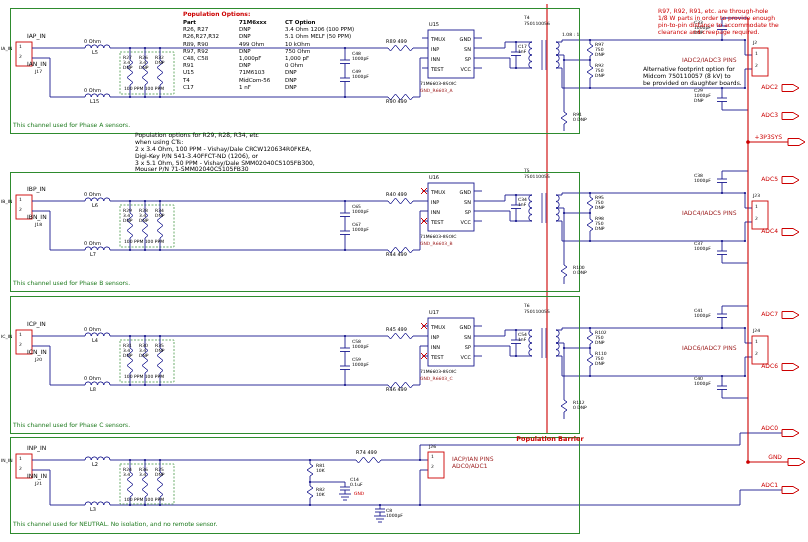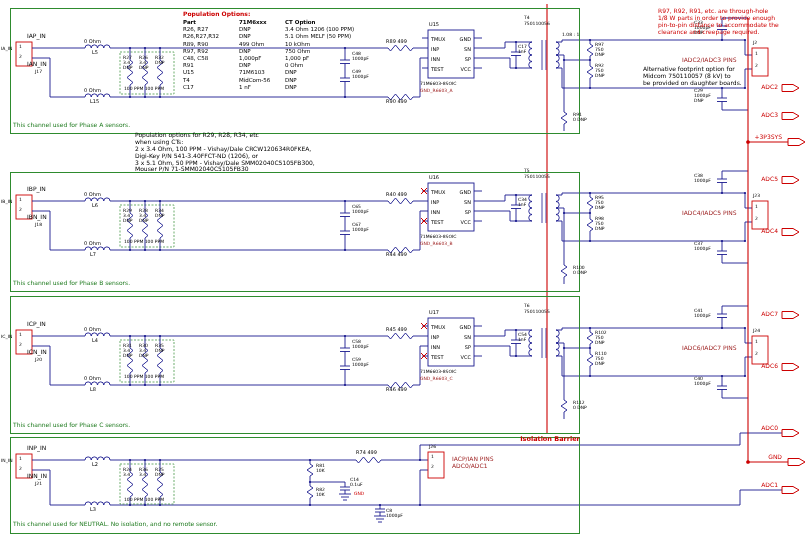--- a/index.html
+++ b/index.html
@@ -384,21 +384,21 @@
 clearance and creepage required.</div>
   <div class="lbl s6" style="left:643px;top:66px;width:150px">Alternative footprint option for
 Midcom 750110057 (8 kV) to
 be provided on daughter boards.</div>
   <div class="lbl s6" style="left:135px;top:132px;width:210px">Population options for R29, R28, R34, etc
 when using CTs:
 2 x 3.4 Ohm, 100 PPM - Vishay/Dale CRCW120634R0FKEA,
 Digi-Key P/N 541-3.40FFCT-ND (1206), or
 3 x 5.1 Ohm, 50 PPM - Vishay/Dale SMM02040C5105FB300,
 Mouser P/N 71-SMM02040C5105FB30</div>
-  <div class="lbl s65 red b ct" style="left:505px;top:436px;width:90px">Isolation Barrier</div>
+  <div class="lbl s65 red b ct" style="left:505px;top:436px;width:90px">Population Barrier</div>
   <div class="lbl s6 red rt" style="left:736px;top:134px;width:46px">+3P3SYS</div>
   <div class="lbl s6 red rt" style="left:740px;top:454px;width:42px">GND</div>
 
   <div class="lbl s6 red b" style="left:183px;top:11px">Population Options:</div>
   <div class="ptable">
     <span class="b">Part</span>
     <span class="b">71M6xxx</span>
     <span class="b">CT Option</span>
     <span>R26, R27</span>
     <span>DNP</span>

